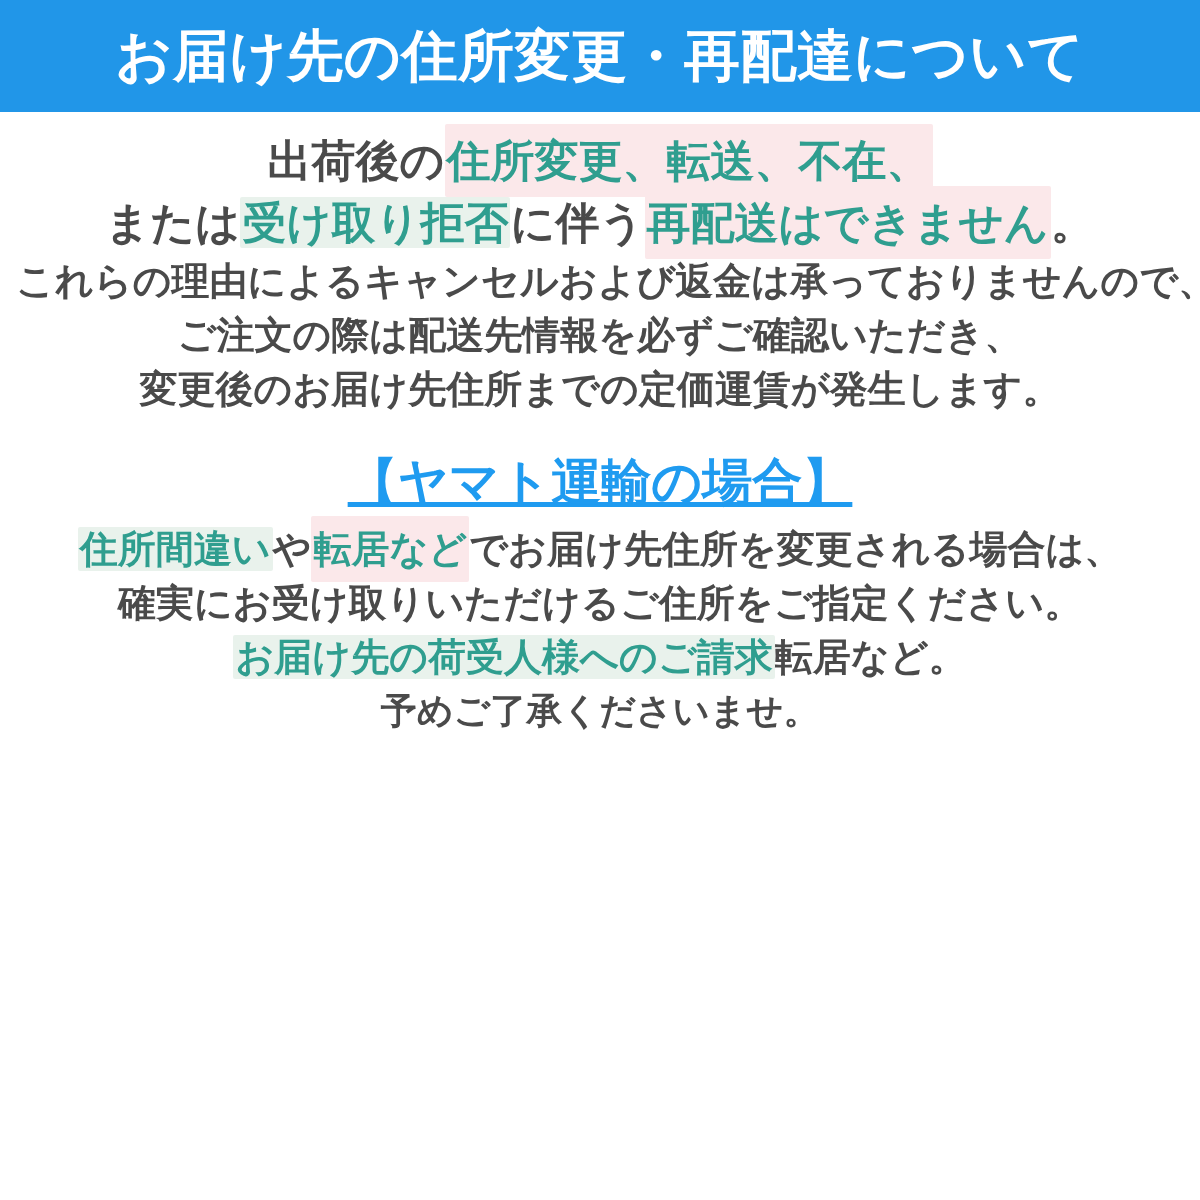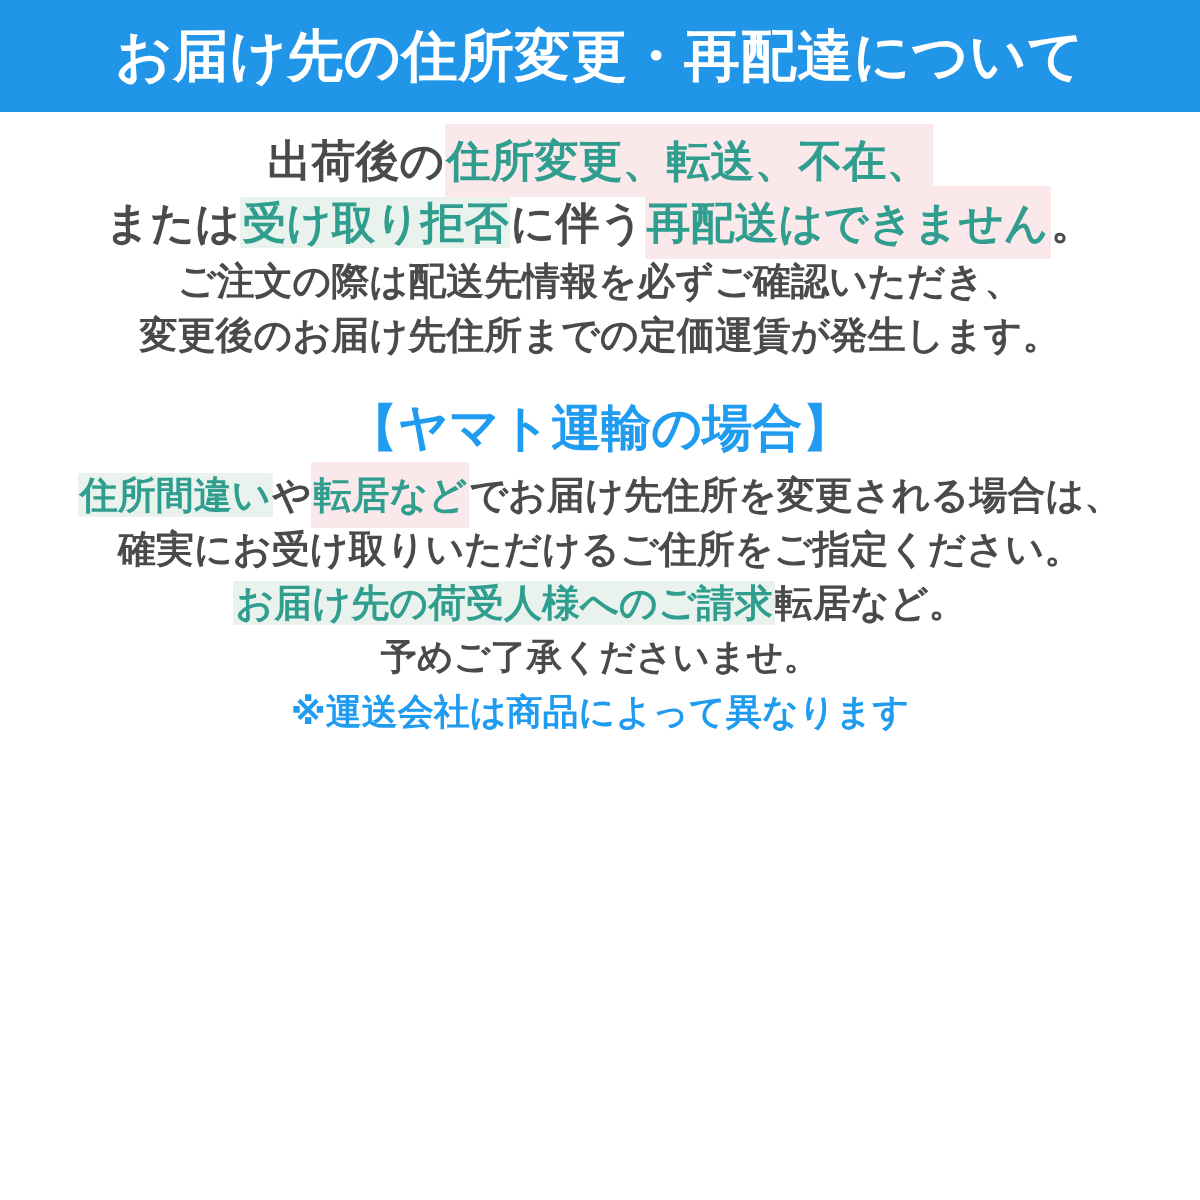--- a/index.html
+++ b/index.html
@@ -45,20 +45,21 @@
     color: #1f9bf0;
     font-size: 50px;
     font-weight: 700;
     line-height: 1.25;
     margin: 12px 0 10px 0;
     text-align: center;
     white-space: nowrap;
   }
   .section-heading.second {
     margin-top: 34px;
+    text-decoration: underline;
   }
   .line {
     color: #4a4a4a;
     font-size: 38px;
     font-weight: 600;
     line-height: 1.42;
     text-align: center;
     white-space: nowrap;
   }
   .line.big {
@@ -95,26 +96,26 @@
 
   <div class="header-bar">
     <div class="header-title">お届け先の住所変更・再配達について</div>
   </div>
 
   <div class="body-area">
 
 
     <div class="line big" id="s0l0"><span>出荷後の</span><span class="hl-pink">住所変更、転送、不在、</span></div>
     <div class="line big" id="s0l1"><span>または</span><span class="hl-green">受け取り拒否</span><span>に伴う</span><span class="hl-pink">再配送はできません</span><span>。</span></div>
+    <div class="line" id="s0l2"><span>これらの理由によるキャンセルおよび返金は承っておりませんので、</span></div>
     <div class="line" id="s0l3"><span>ご注文の際は配送先情報を必ずご確認いただき、</span></div>
     <div class="line" id="s0l4"><span>変更後のお届け先住所までの定価運賃が発生します。</span></div>
 
     <div class="section-heading second">【ヤマト運輸の場合】</div>
 
     <div class="line" id="s1l0"><span class="hl-green">住所間違い</span><span>や</span><span class="hl-pink">転居など</span><span>でお届け先住所を変更される場合は、</span></div>
     <div class="line" id="s1l2"><span>確実にお受け取りいただけるご住所をご指定ください。</span></div>
     <div class="line" id="s1l4"><span class="hl-green">お届け先の荷受人様へのご請求</span><span>転居など。</span></div>
     <div class="line small" id="s1l5"><span>予めご了承くださいませ。</span></div>
 
-    <div class="note">※運送会社は商品によって異なります</div>
 
   </div>
 </div>
 
 </body></html>

